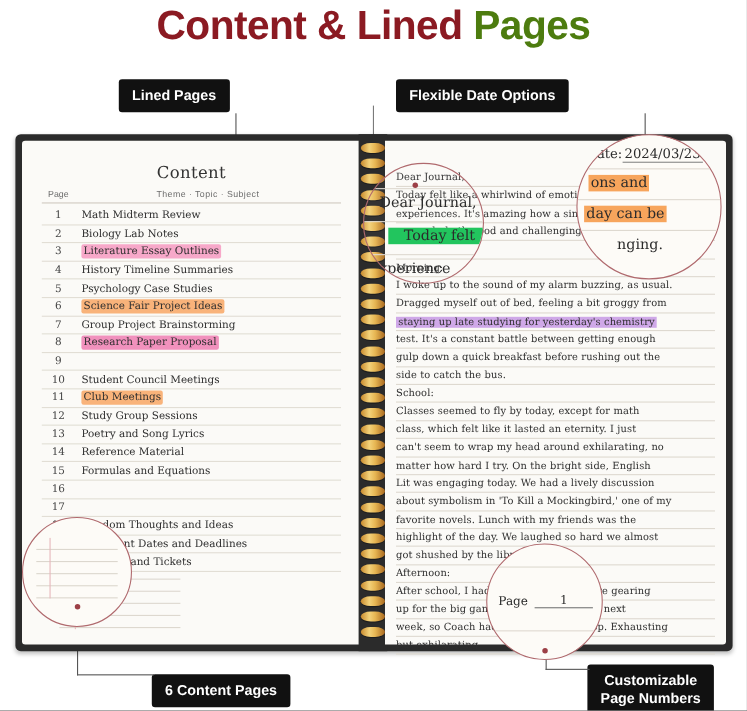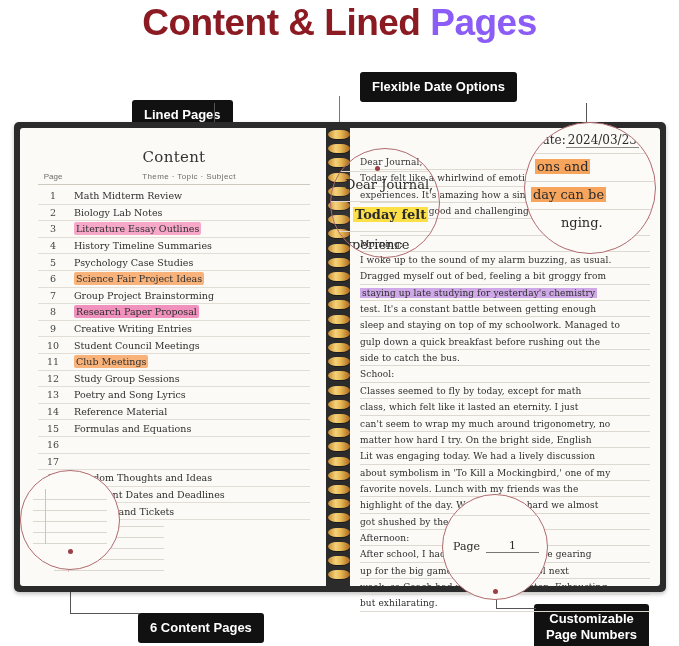--- a/index.html
+++ b/index.html
@@ -17,36 +17,36 @@
   #title {
     position: absolute;
     top: 2px; left: 0; width: 679px;
     text-align: center;
     font-size: 37px;
     font-weight: bold;
     letter-spacing: -0.5px;
     white-space: nowrap;
   }
   #title .dark { color: #8b1a22; }
-  #title .black { color: #8b5cf6; }
+  #title .black { color: #4d7c0f; }
 
   
   .pill {
     position: absolute;
     background: #111111;
     color: #ffffff;
     font-weight: bold;
     font-size: 13px;
     padding: 7px 12px;
     border-radius: 3px;
     text-align: center;
     line-height: 1.25;
     white-space: pre-line;
   }
-  #pill-lined   { left: 132px; top: 72px; margin-top: 28px; }
+  #pill-lined   { left: 108px; top: 72px; }
   #pill-date    { left: 360px; top: 72px; }
   #pill-content { left: 138px; top: 613px; }
   #pill-custom  { left: 534px; top: 604px; }
 
   
   .leader {
     position: absolute;
     background: #555555;
   }
 
@@ -198,21 +198,21 @@
     position: absolute; left: 0; width: 100%;
     border-bottom: 1px solid #ded9d0;
   }
   .mag-text {
     position: absolute;
     font-family: "DejaVu Serif", serif;
     color: #2b2b2b;
     white-space: nowrap;
   }
   .hl-orange2 { background: #f7a55c; padding: 0 2px; }
-  .hl-orange3 { background: #fde047; padding: 0 2px; font-weight: bold; }
+  .hl-orange3 { background: #22c55e; padding: 0 14px; }
 
   .mag-dot {
     position: absolute;
     width: 5px; height: 5px;
     border-radius: 50%;
     background: #9c3f46;
   }
 
   
   #pagenum-box {
@@ -301,21 +301,20 @@
         <div class="crow">
           <div class="num">7</div>
           <div class="txt">Group Project Brainstorming</div>
         </div>
         <div class="crow">
           <div class="num">8</div>
           <div class="txt"><span class="hl hl-magenta">Research Paper Proposal</span></div>
         </div>
         <div class="crow">
           <div class="num">9</div>
-          <div class="txt">Creative Writing Entries</div>
         </div>
         <div class="crow">
           <div class="num">10</div>
           <div class="txt">Student Council Meetings</div>
         </div>
         <div class="crow">
           <div class="num">11</div>
           <div class="txt"><span class="hl hl-orange">Club Meetings</span></div>
         </div>
         <div class="crow">
@@ -407,27 +406,26 @@
         <div class="rline">Dear Journal,</div>
         <div class="rline">Today felt like a whirlwind of emotions and</div>
         <div class="rline">experiences. It's amazing how a single day can be</div>
         <div class="rline">so much, both good and challenging.</div>
         <div class="rline"></div>
         <div class="rline">Morning:</div>
         <div class="rline">I woke up to the sound of my alarm buzzing, as usual.</div>
         <div class="rline">Dragged myself out of bed, feeling a bit groggy from</div>
         <div class="rline"><span class="hl-purple">staying up late studying for yesterday's chemistry</span></div>
         <div class="rline">test. It's a constant battle between getting enough</div>
-        <div class="rline">sleep and staying on top of my schoolwork. Managed to</div>
         <div class="rline">gulp down a quick breakfast before rushing out the</div>
         <div class="rline">side to catch the bus.</div>
         <div class="rline">School:</div>
         <div class="rline">Classes seemed to fly by today, except for math</div>
         <div class="rline">class, which felt like it lasted an eternity. I just</div>
-        <div class="rline">can't seem to wrap my much around trigonometry, no</div>
+        <div class="rline">can't seem to wrap my head around exhilarating, no</div>
         <div class="rline">matter how hard I try. On the bright side, English</div>
         <div class="rline">Lit was engaging today. We had a lively discussion</div>
         <div class="rline">about symbolism in 'To Kill a Mockingbird,' one of my</div>
         <div class="rline">favorite novels. Lunch with my friends was the</div>
         <div class="rline">highlight of the day. We laughed so hard we almost</div>
         <div class="rline">got shushed by the librarians!</div>
         <div class="rline">Afternoon:</div>
         <div class="rline">After school, I had soccer practice. We're gearing</div>
         <div class="rline">up for the big game against rival school next</div>
         <div class="rline">week, so Coach had us running non-stop. Exhausting</div>

